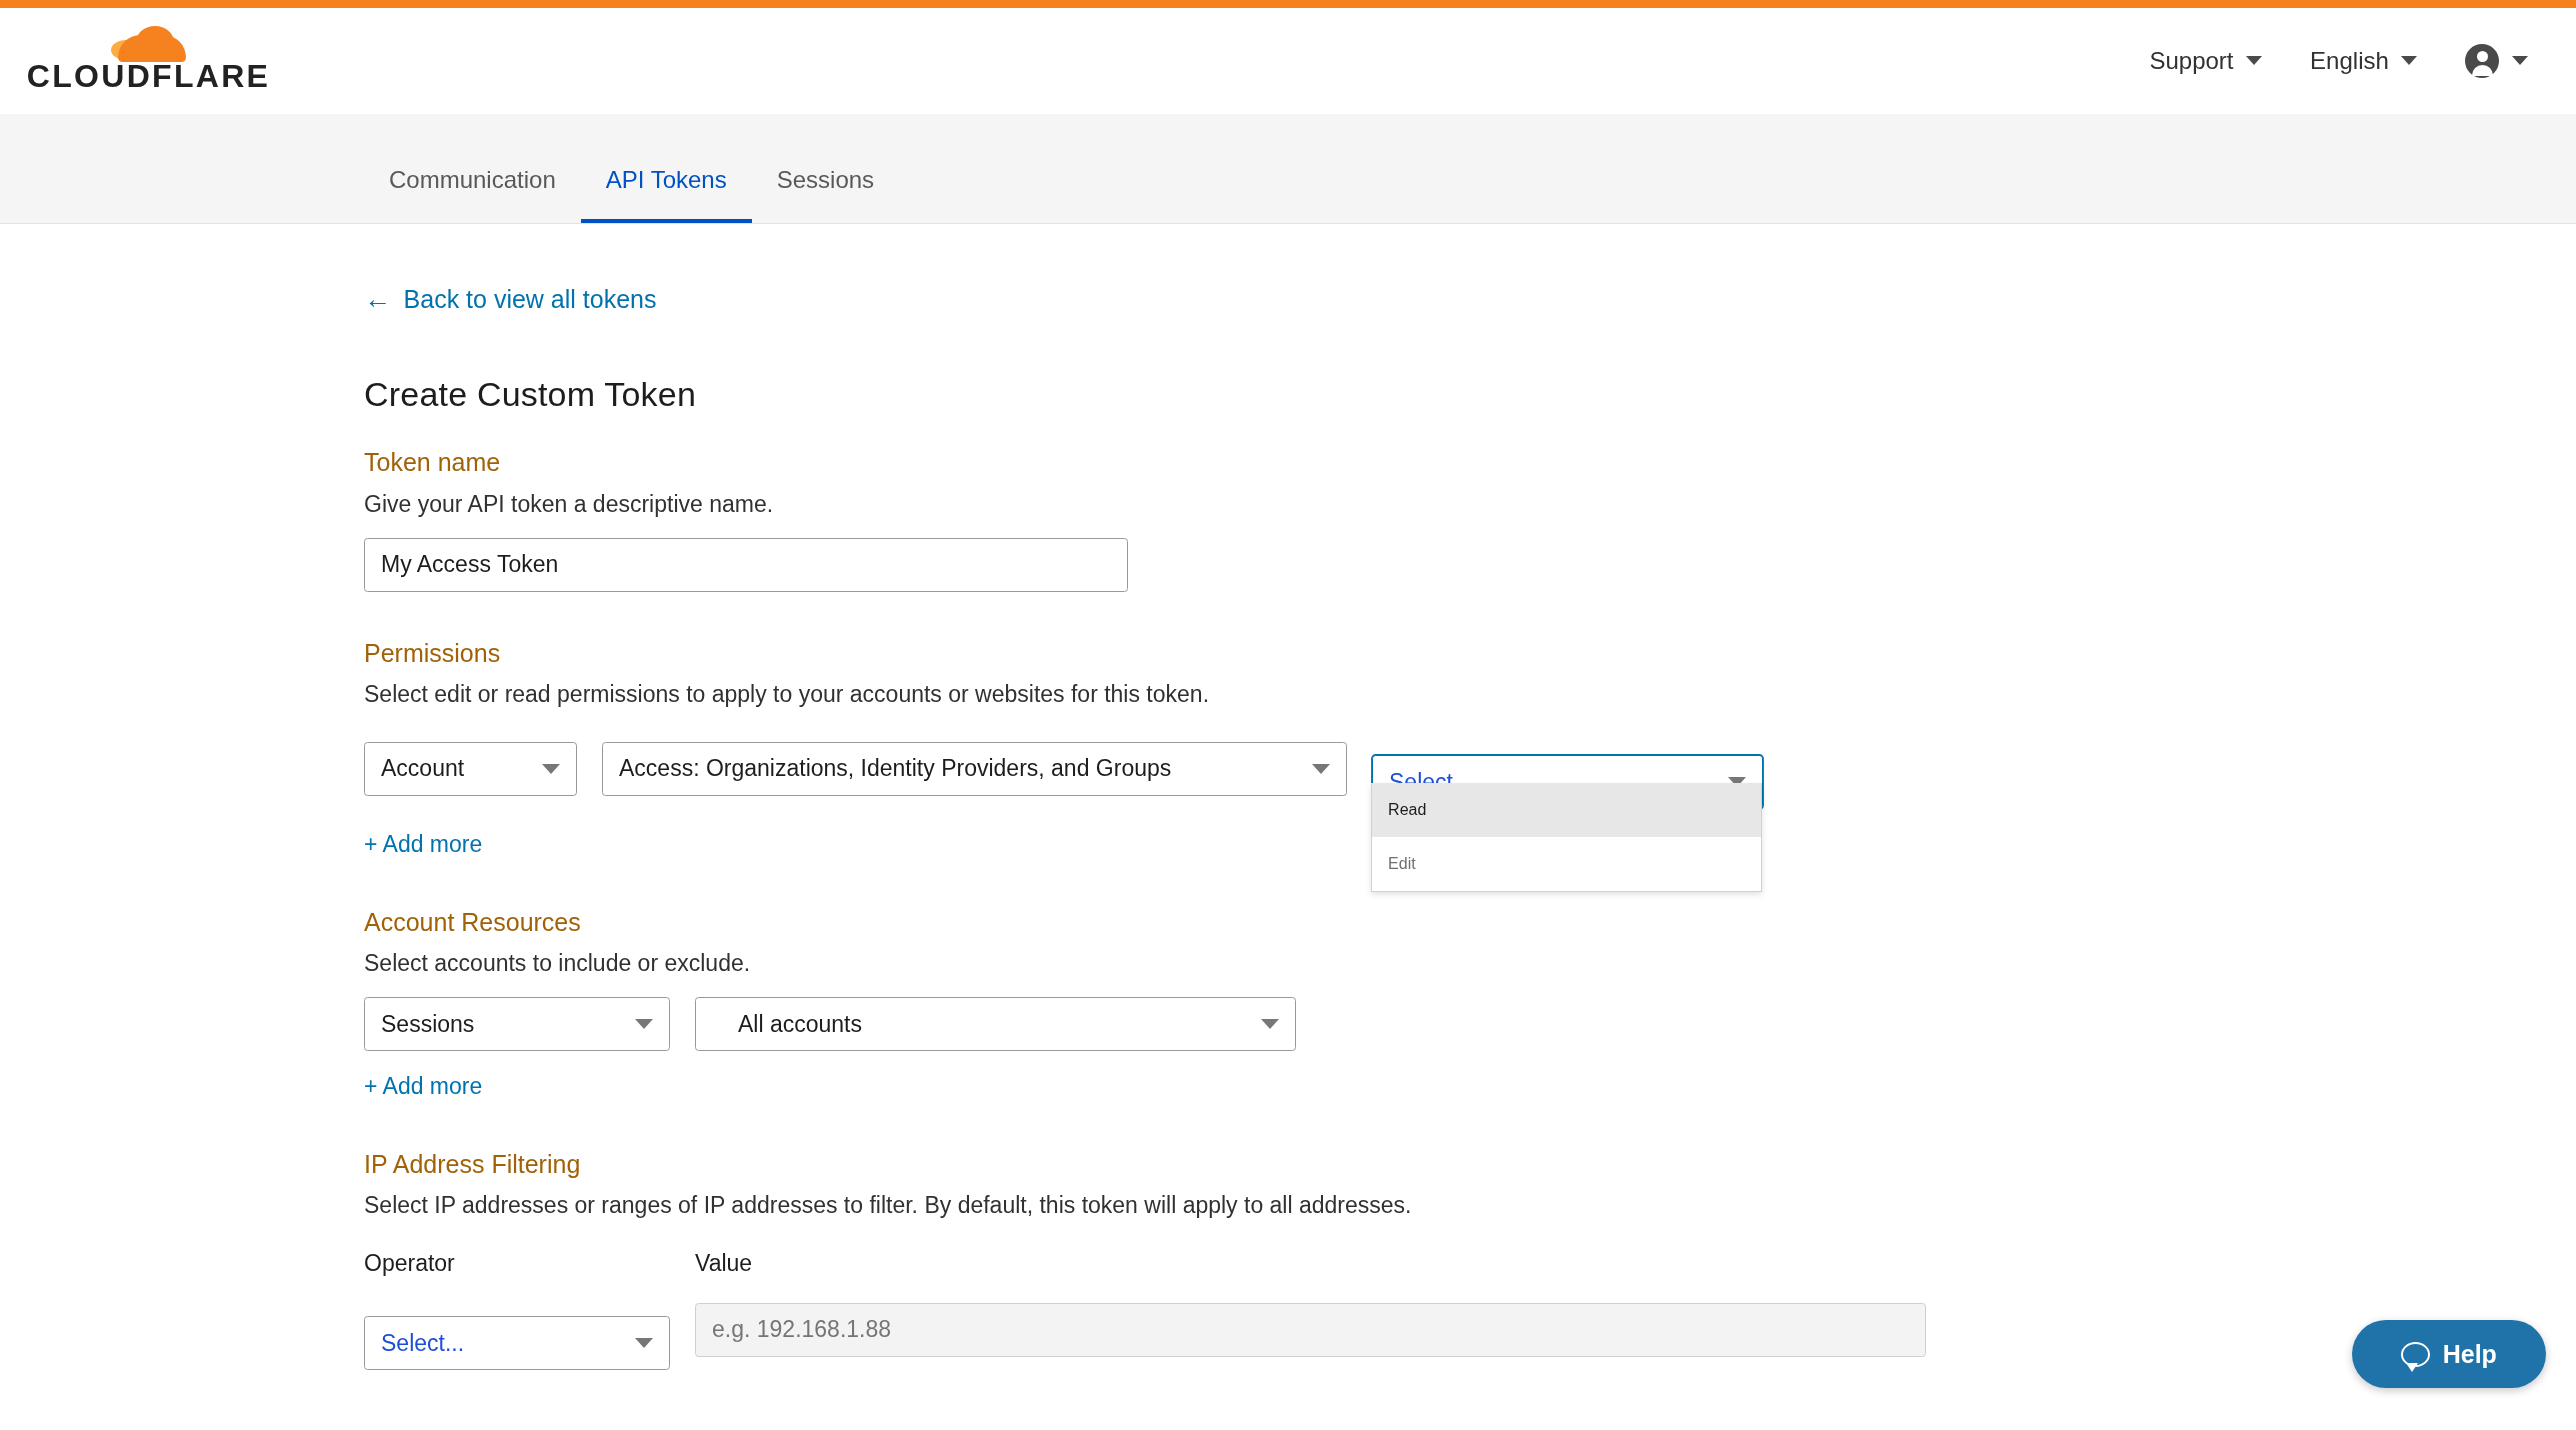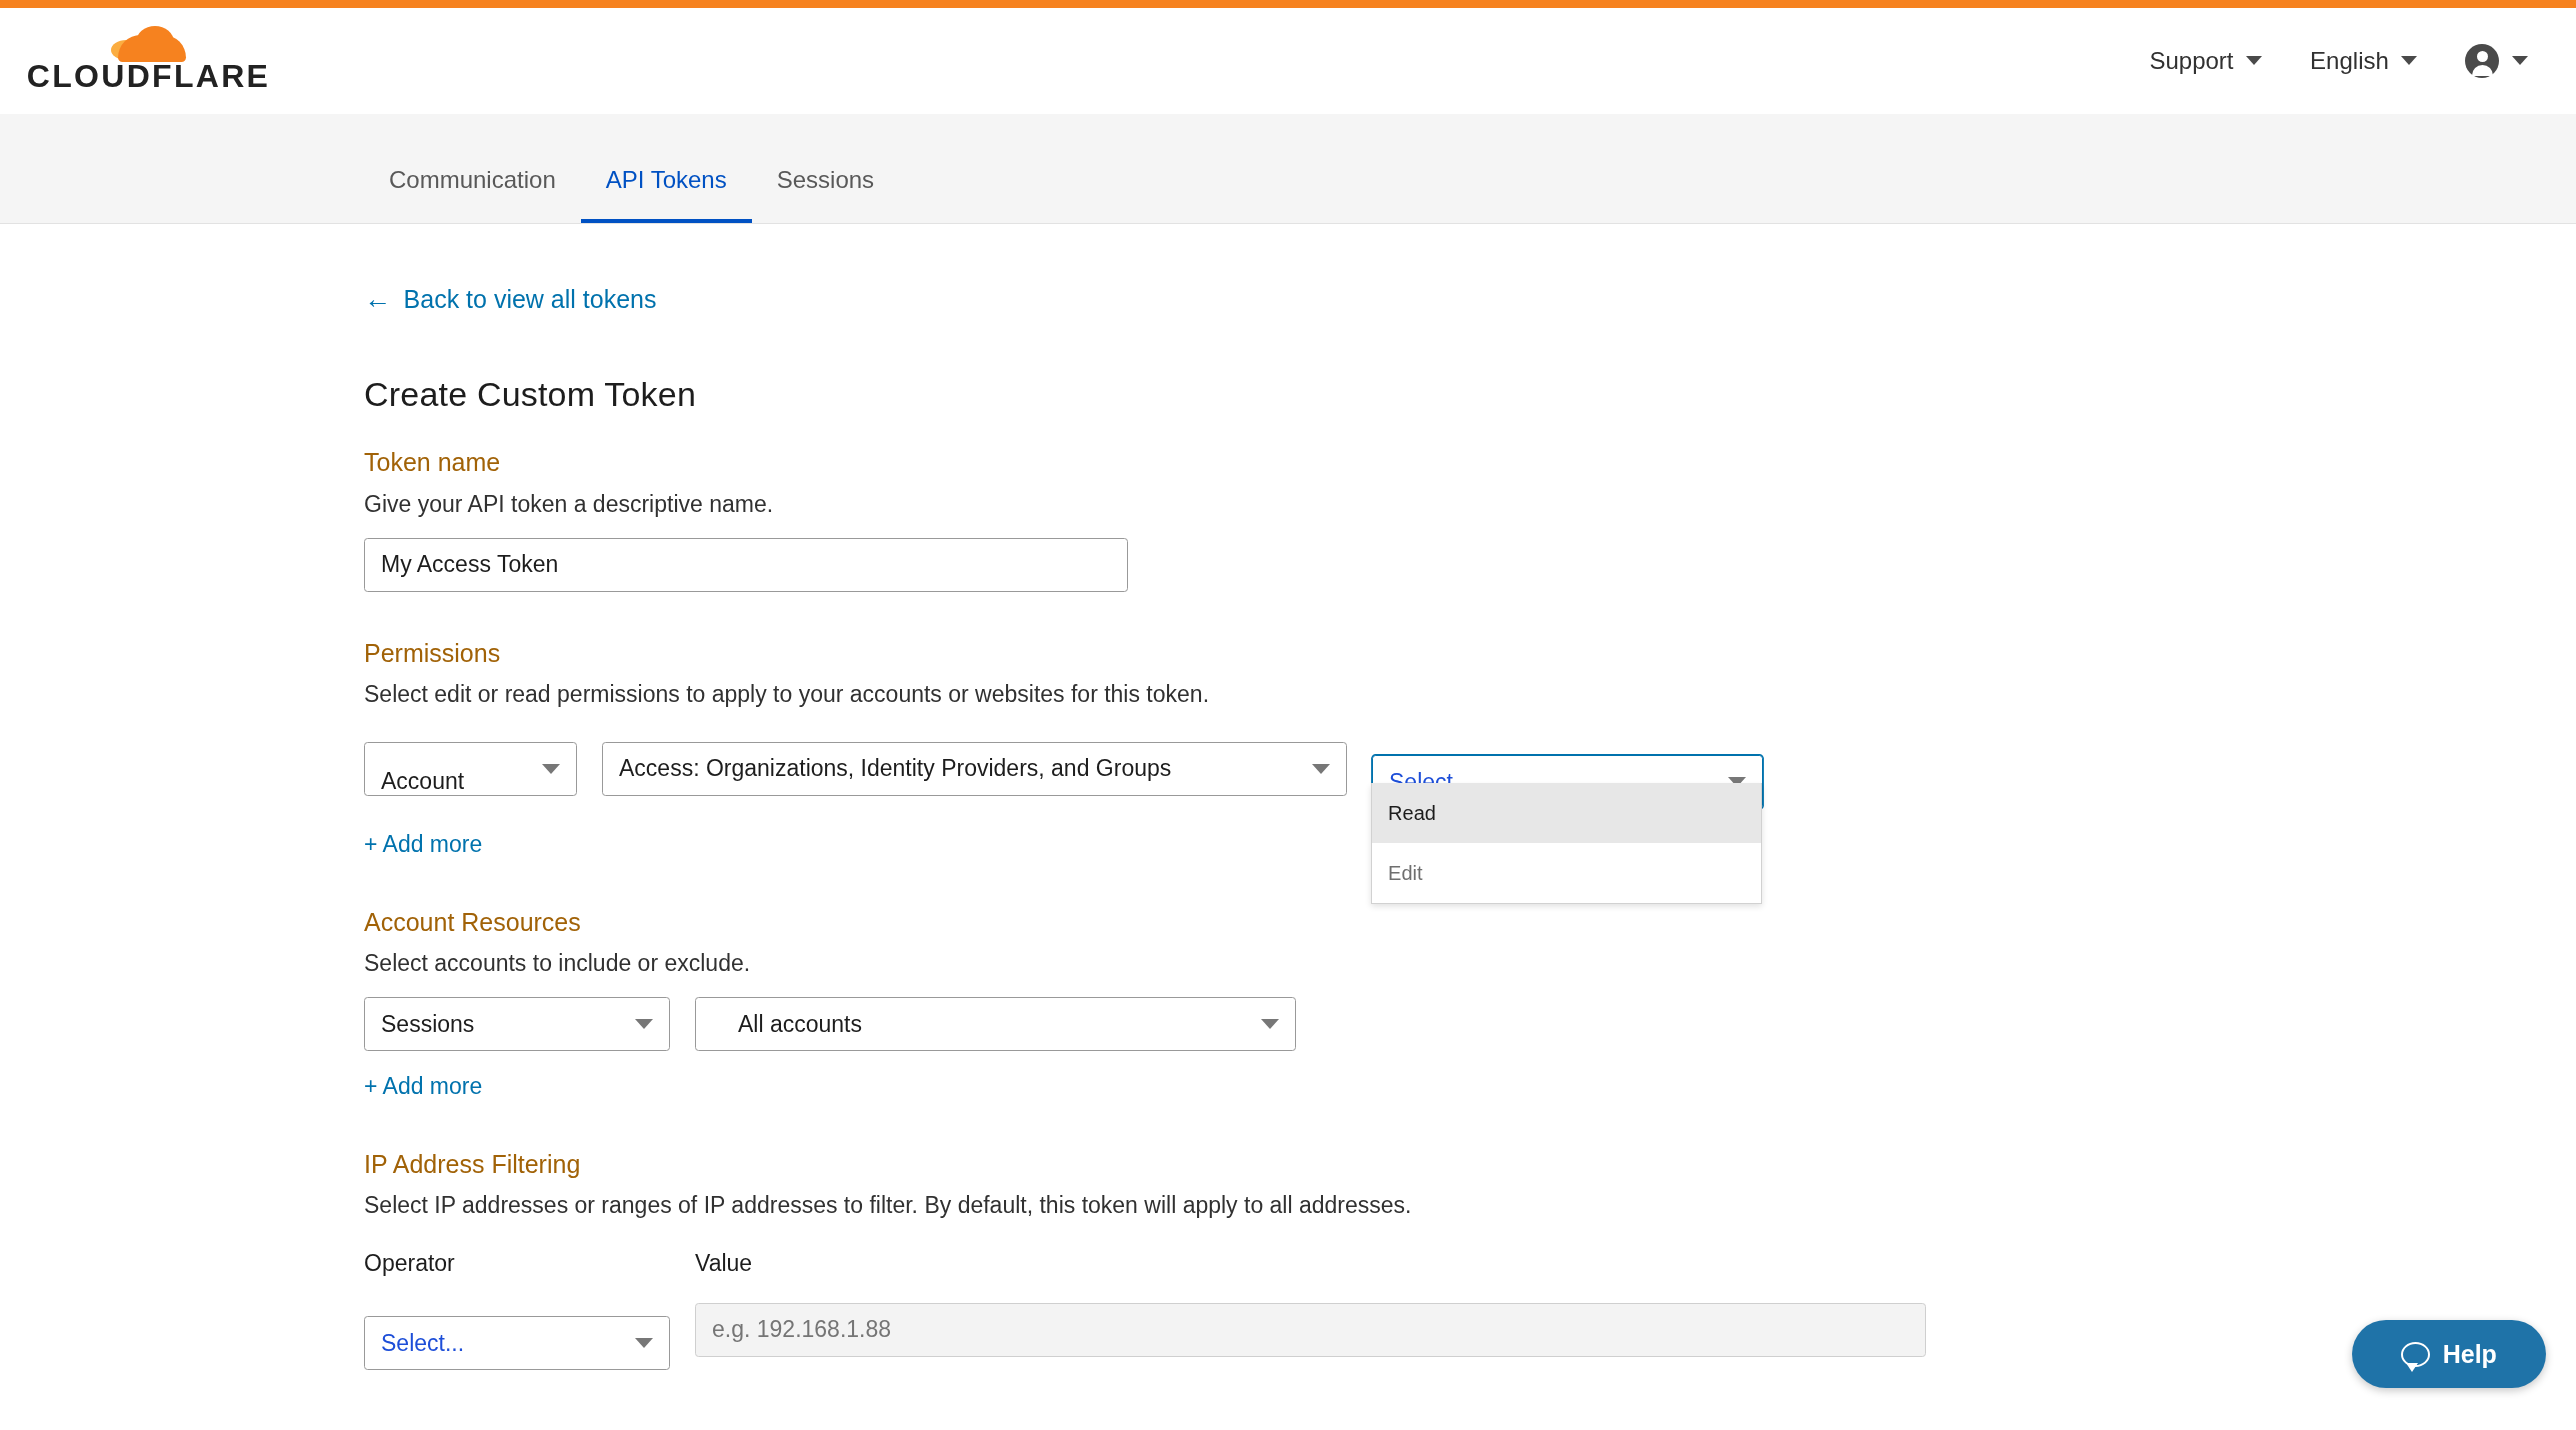--- a/index.html
+++ b/index.html
@@ -221,44 +221,44 @@
     width: 0; height: 0;
     border-left: 9px solid transparent;
     border-right: 9px solid transparent;
     border-top: 10px solid #777777;
   }
   .select.placeholder { color: #1d4ed8; margin-top: 27px; }
   .select.open {
     border-color: #0072ad;
     box-shadow: 0 0 0 0.9px #0072ad;
   }
-  .sel-w-account { width: 213px; align-items: flex-end; }
+  .sel-w-account { width: 213px; }
   .sel-w-perm { width: 434px; }
   .sel-w-access { width: 391px; }
   .sel-w-include { width: 306px; }
   .sel-w-allaccounts { width: 601px; padding-left: 42px; }
   .sel-w-operator { width: 306px; }
 
   .dropdown {
     position: absolute;
     top: 55px;
     left: -0.9px;
     width: 391px;
     background: #ffffff;
     border: 0.9px solid #d1d1d1;
     border-top: none;
     box-shadow: 0 2.7px 6.3px rgba(0,0,0,0.12);
     z-index: 40;
   }
   .dd-option {
-    height: 60px;
+    height: 54px;
     display: flex;
     align-items: center;
     padding-left: 16px;
-    font-size: 20px;
+    font-size: 16px;
     color: #1d1d1d;
     cursor: pointer;
   }
   .dd-option.highlighted { background: #e7e7e7; }
   .dd-option.muted { color: #6f6f6f; }
 
   .add-more {
     color: #0072ad;
     font-size: 23px;
     margin-top: 21.5px;

